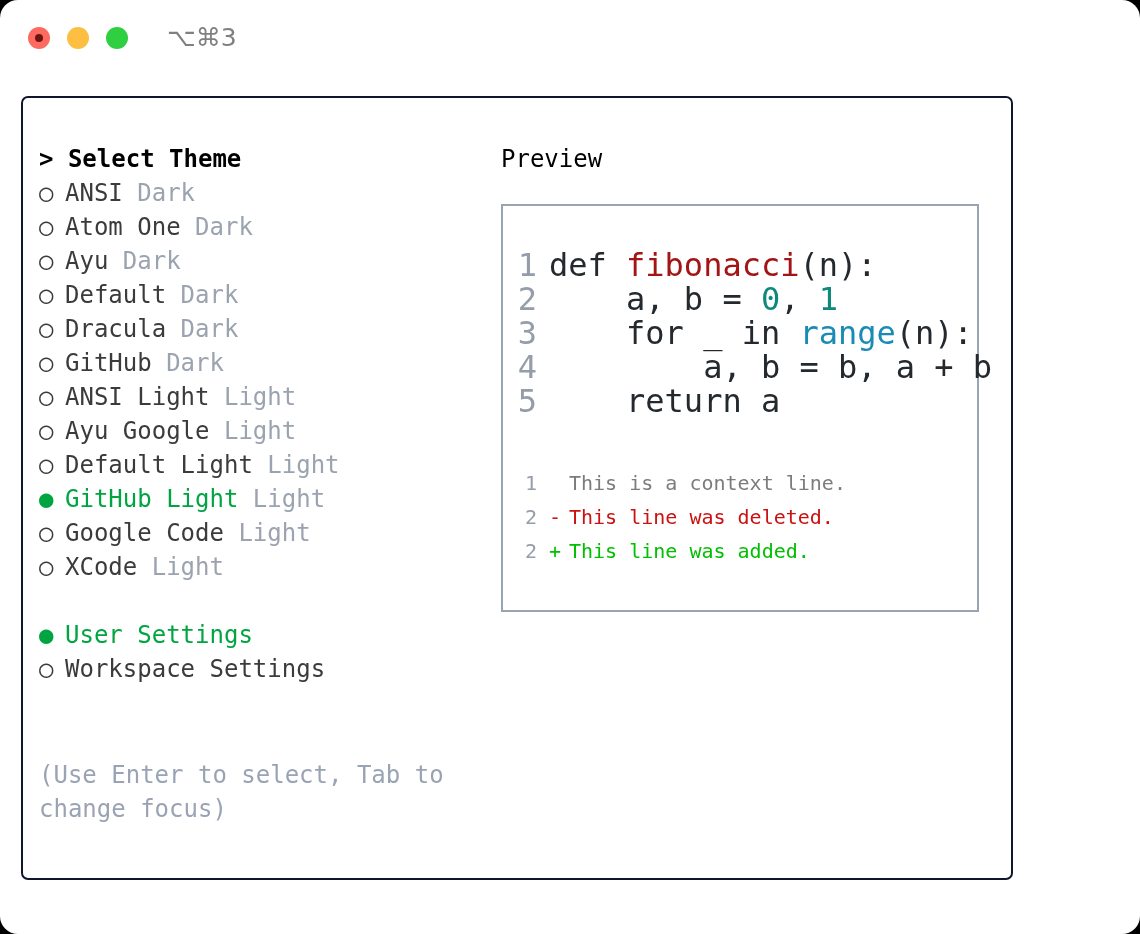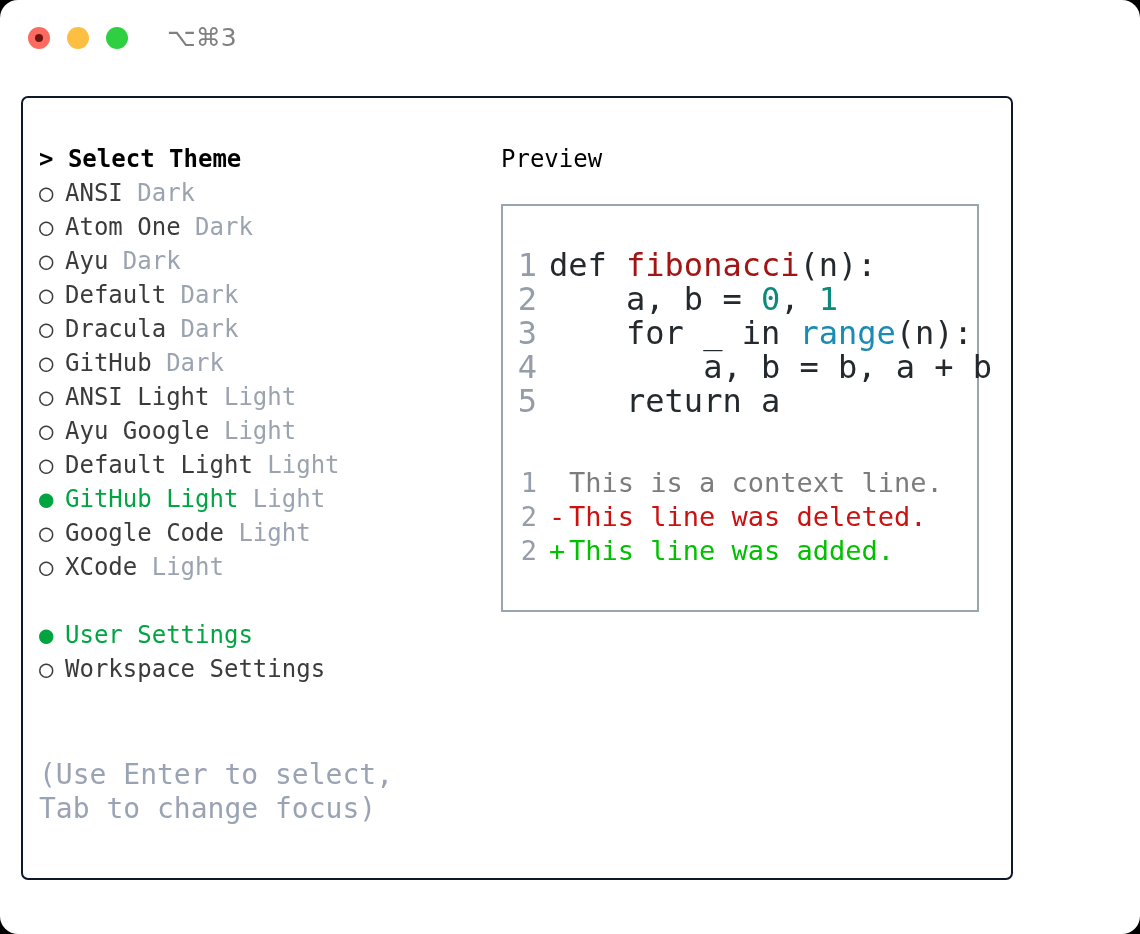--- a/index.html
+++ b/index.html
@@ -120,21 +120,21 @@
     color: #1c1c1c;
     white-space: pre;
     padding-left: 26px;
   }
 
   #hint {
     position: absolute;
     left: 16px;
     top: 660px;
     width: 410px;
-    font-size: 28px;
+    font-size: 24px;
     line-height: 34px;
     color: #9aa3b4;
   }
 
   
   #preview-pane {
     position: absolute;
     left: 478px;
     top: 44px;
     width: 490px;
@@ -179,21 +179,21 @@
   }
   .gap { display: inline-block; width: 12px; }
 
   .tok-kw      { color: #24292e; }
   .tok-fn      { color: #a31515; }
   .tok-builtin { color: #1a8bb5; }
   .tok-num     { color: #0e8a7d; }
   .tok-plain   { color: #24292e; }
 
   .diff-spacer { height: 48px; }
-  .diff-line { font-size: 27px; line-height: 34px; white-space: pre; }
+  .diff-line { font-size: 20px; line-height: 34px; white-space: pre; }
   .diff-ctx { color: #7c7c7c; }
   .diff-del { color: #cc1111; }
   .diff-add { color: #00c000; }
   .marker { display: inline-block; width: 20px; }
 </style>
 </head>
 <body>
 
 <div id="window">
 

